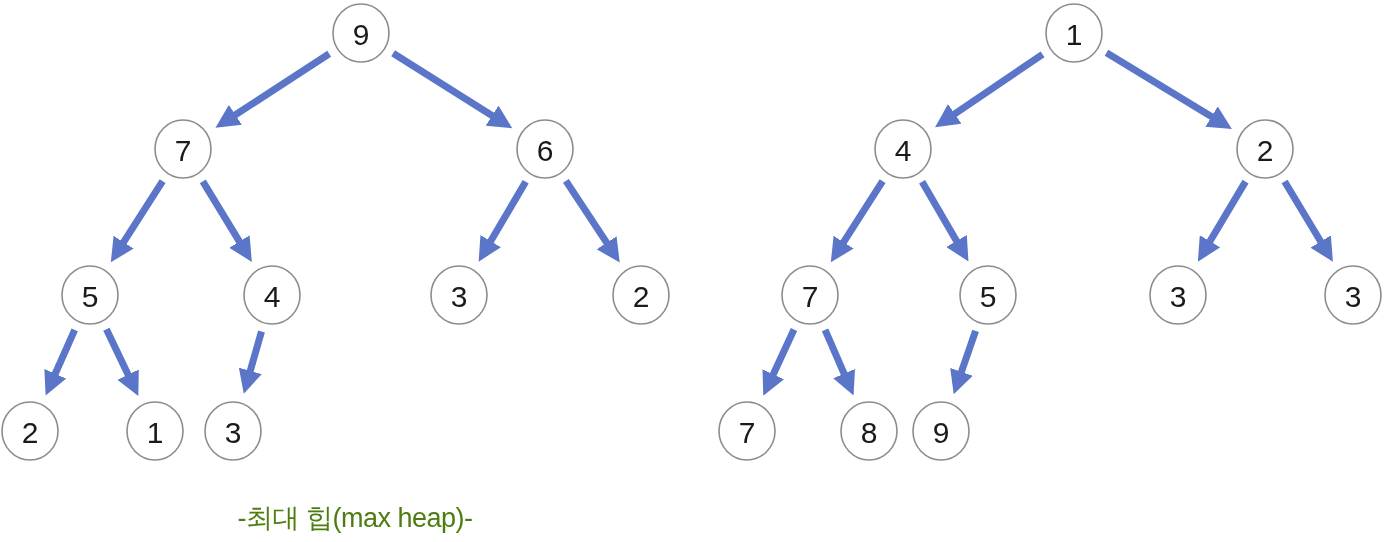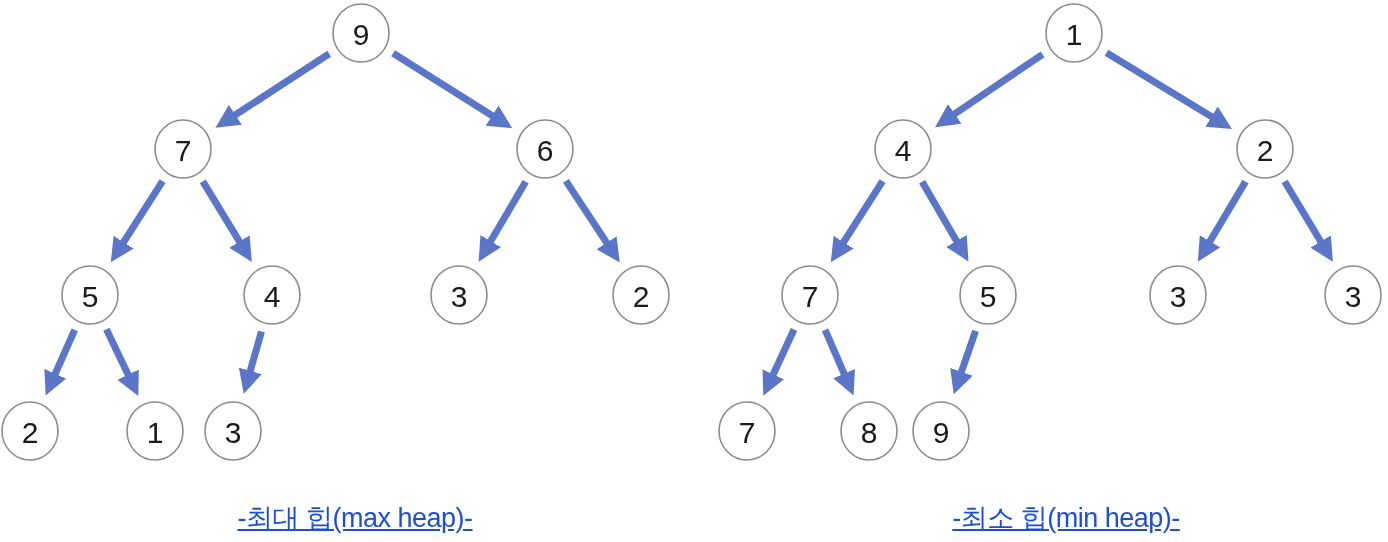--- a/index.html
+++ b/index.html
@@ -19,24 +19,23 @@
     position: absolute;
     left: 0;
     top: 0;
     display: block;
   }
   .caption {
     position: absolute;
     transform: translate(-50%, -50%);
     font-size: 27px;
     letter-spacing: -0.5px;
-    color: #1d4ed8;
+    color: #4d7c0f;
     white-space: nowrap;
     font-family: "Liberation Sans", "DejaVu Sans", sans-serif;
-    text-decoration: underline;
   }
   .caption-max { left: 355px; top: 518px; }
   .caption-min { left: 1066px; top: 518px; }
   .tree-node-circle { }
   .tree-node-text {
     font-size: 30px;
     font-family: "Liberation Sans", "DejaVu Sans", sans-serif;
   }
 </style>
 </head>
@@ -147,14 +146,13 @@
           <text x="869" y="431" text-anchor="middle" dominant-baseline="central" dy="1" fill="#1A1A1A" class="tree-node-text">8</text>
         </g>
         <g>
           <ellipse cx="941" cy="431" rx="28" ry="29" fill="#FFFFFF" stroke="#8C8C8C" stroke-width="1.6" class="tree-node-circle"></ellipse>
           <text x="941" y="431" text-anchor="middle" dominant-baseline="central" dy="1" fill="#1A1A1A" class="tree-node-text">9</text>
         </g>
       </g>
   </svg>
 
   <div class="caption caption-max">-최대 힙(max heap)-</div>
-  <div class="caption caption-min">-최소 힙(min heap)-</div>
 </div>
 
 </body></html>

